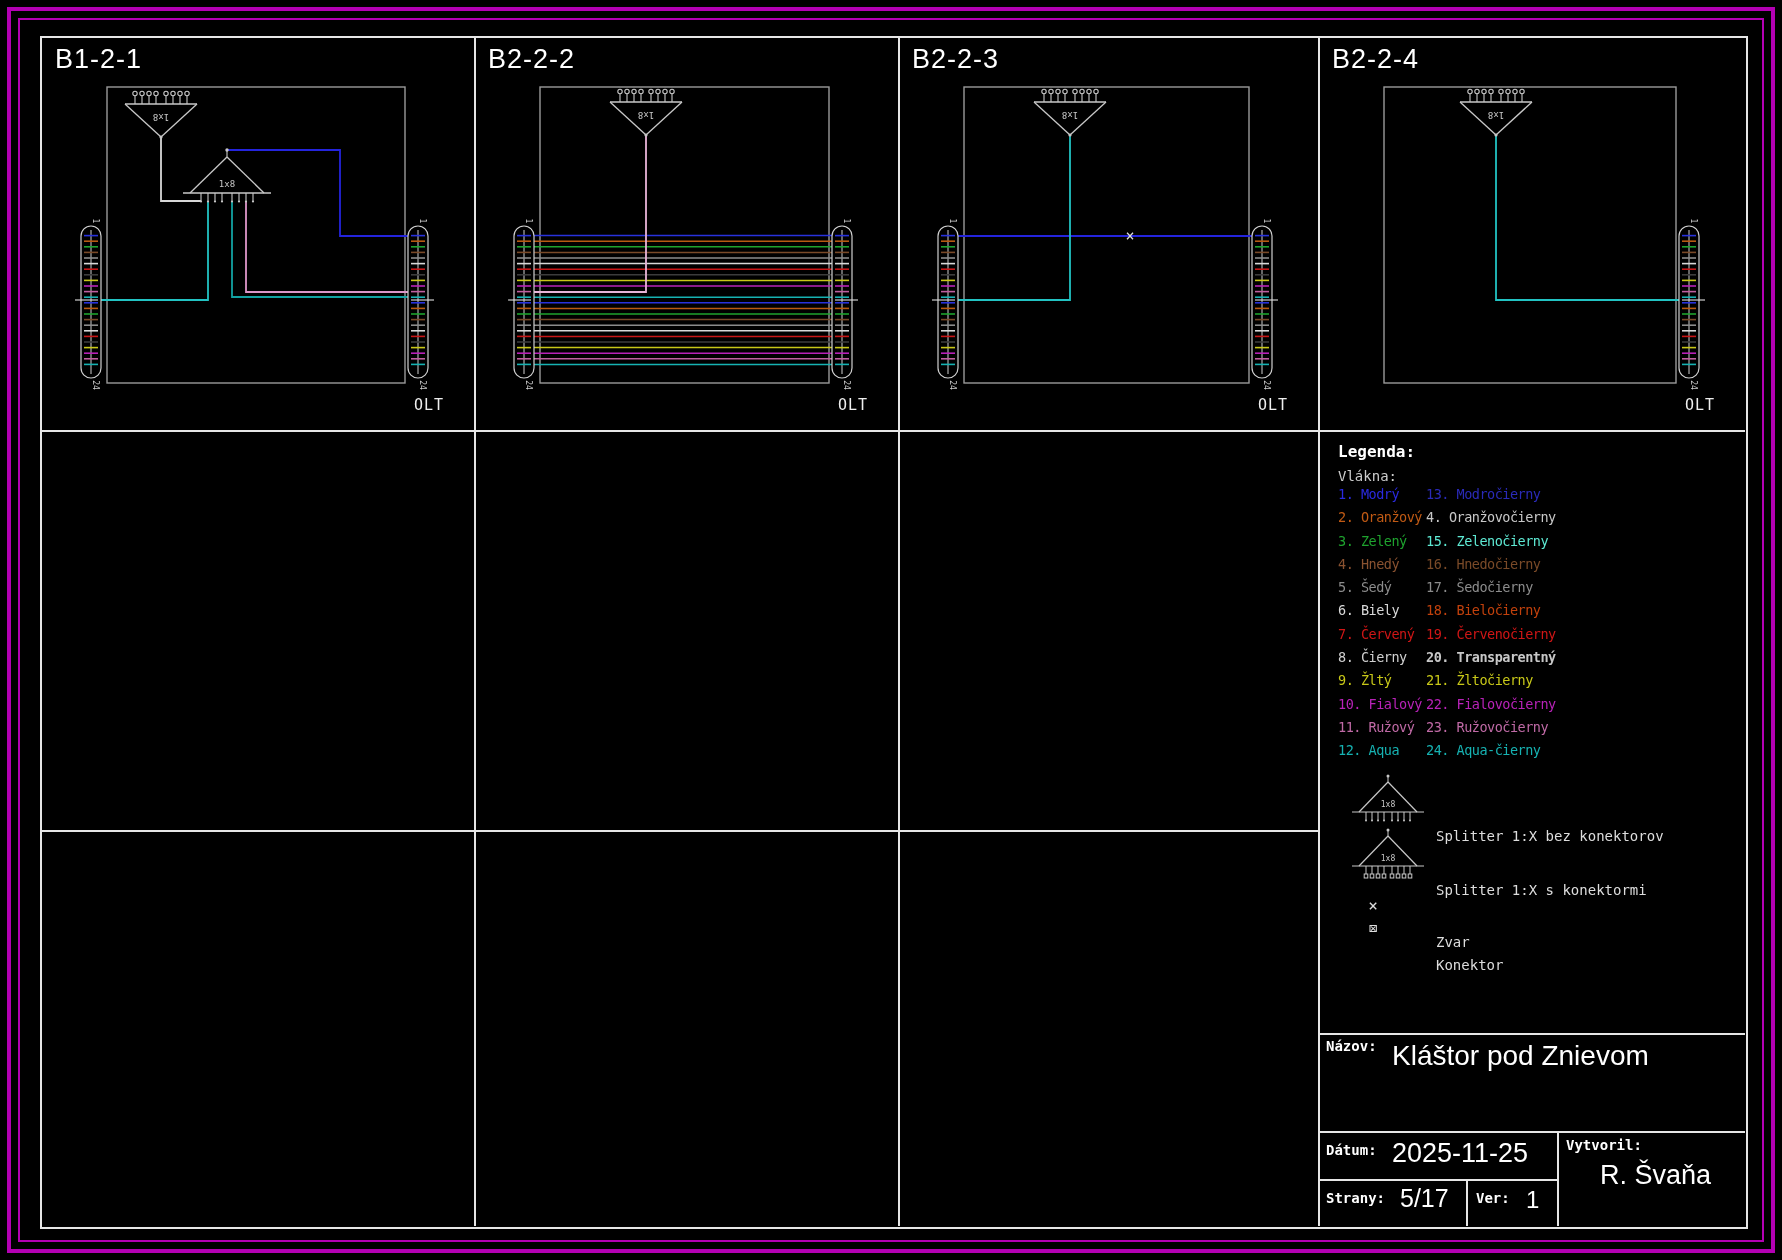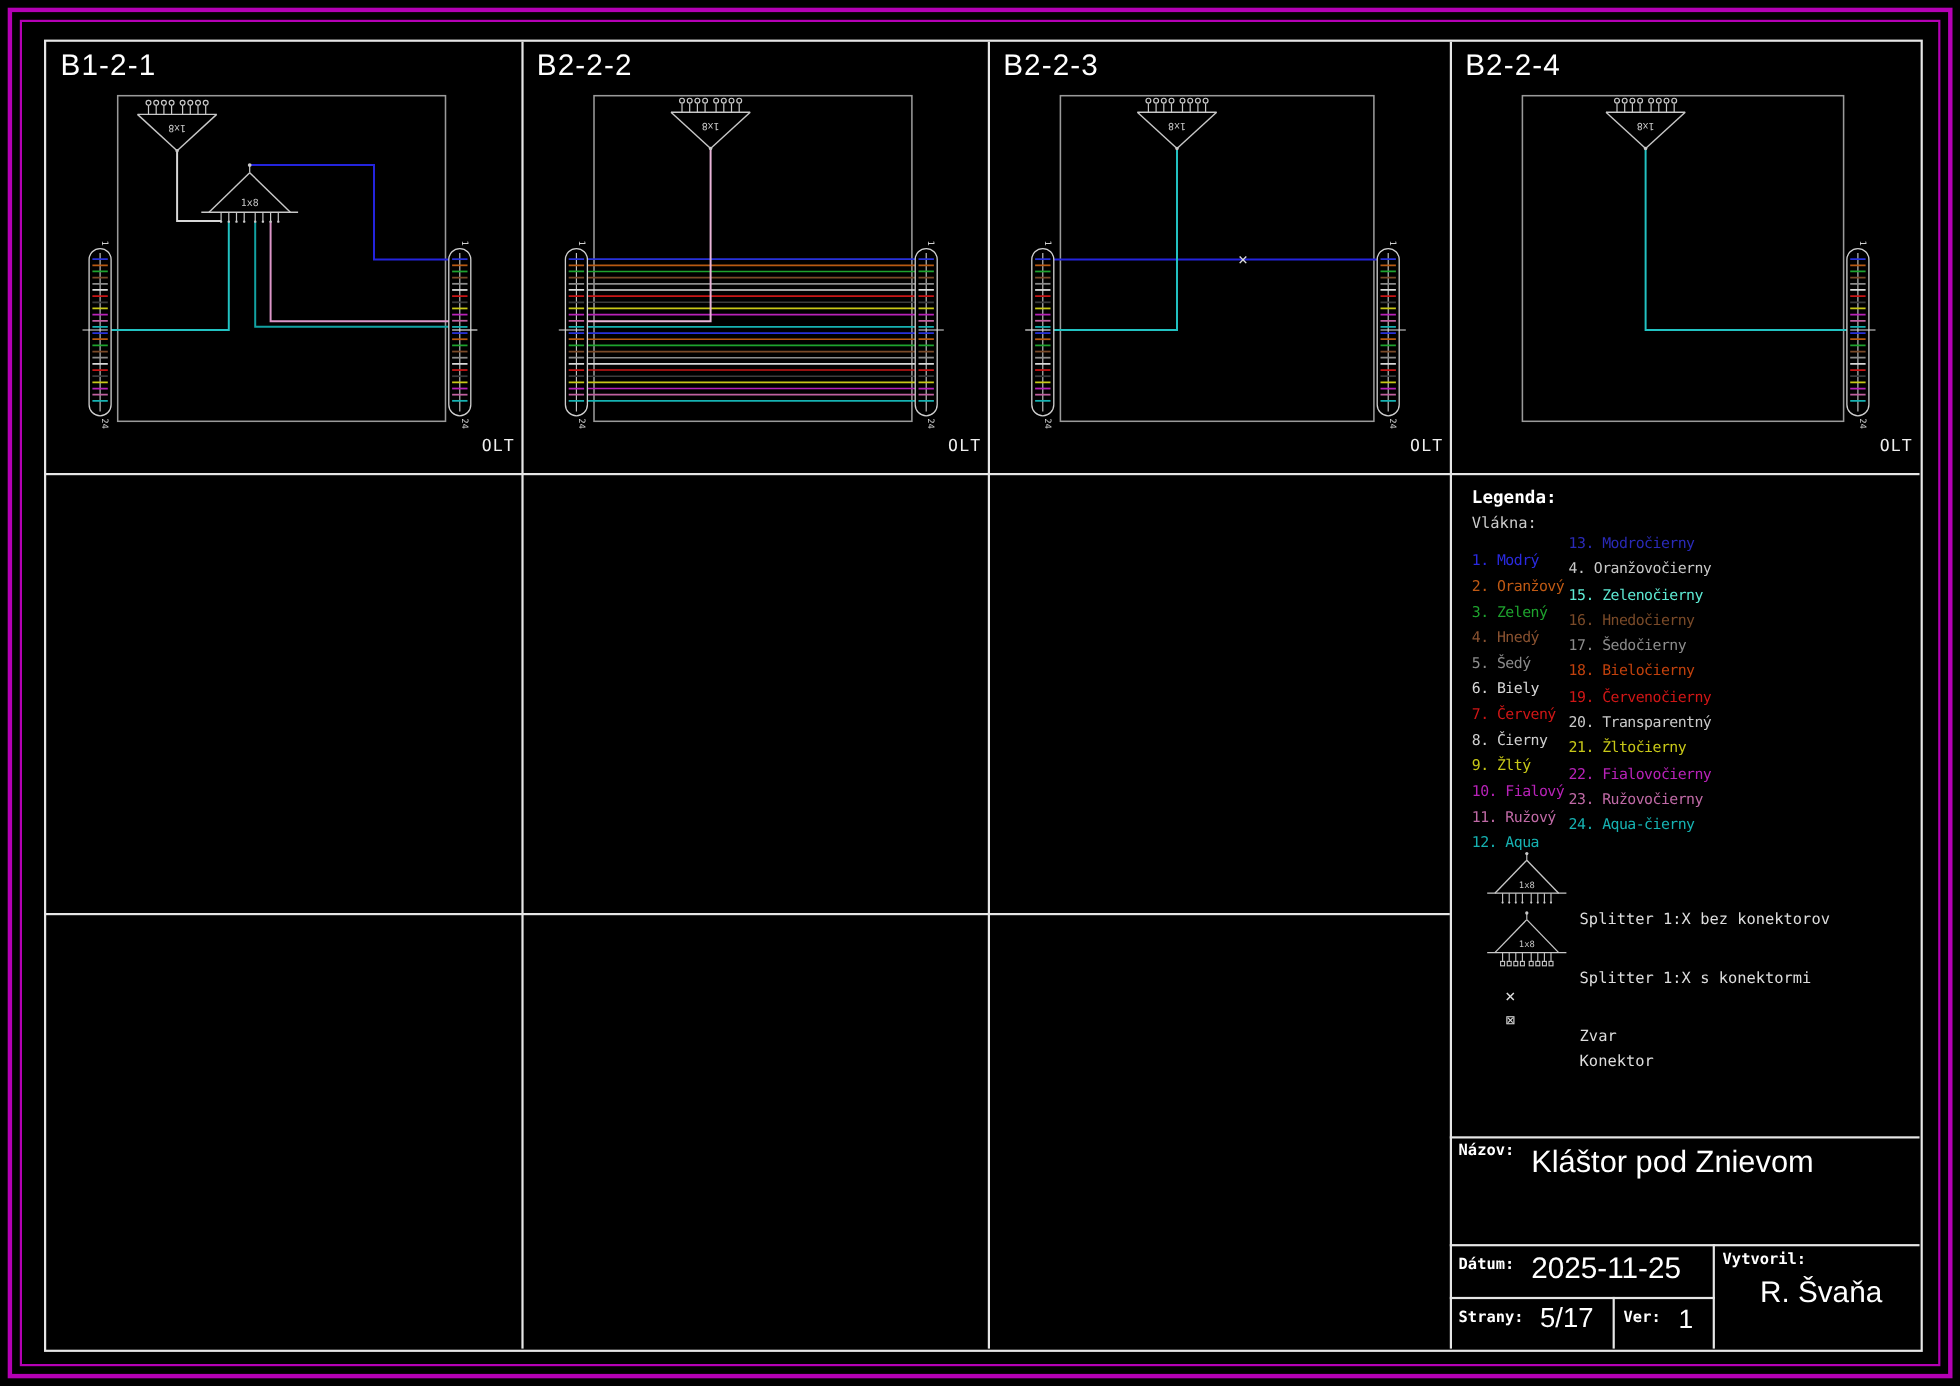--- a/index.html
+++ b/index.html
@@ -12,27 +12,27 @@
   .frame { position:absolute; left:40px; top:36px; width:1704px; height:1189px; border:2px solid #e6e6e6; }
   .gline { position:absolute; background:#e6e6e6; }
 
   .panel { position:absolute; top:38px; height:392px; }
   .panel-title {
     position:absolute; left:14px; top:6px;
     font-family:"Liberation Sans", sans-serif; font-size:27px; color:#fff; letter-spacing:1px;
   }
   .svg-holder { position:absolute; inset:0; }
   .svg-holder svg { position:absolute; left:0; top:0; }
-  .olt { position:absolute; right:6px; bottom:16px; font-size:15px; color:#eee; letter-spacing:1px; }
+  .olt { position:absolute; right:30px; bottom:16px; font-size:15px; color:#eee; letter-spacing:1px; }
 
   .legend { position:absolute; left:1318px; top:430px; width:427px; height:603px; }
   .legend-title { position:absolute; left:20px; top:12px; font-size:16px; font-weight:bold; color:#fff; }
   .legend-subtitle { position:absolute; left:20px; top:38px; font-size:14px; color:#ccc; }
   .fiber-col { position:absolute; top:56px; }
-  .fiber-col.c1 { left:20px; width:86px;margin-top:16px; }
+  .fiber-col.c1 { left:20px; width:86px; }
   .fiber-col.c2 { left:108px; width:180px; }
   .fiber-item { height:23.3px; font-size:13.5px; letter-spacing:-0.5px; white-space:nowrap; }
   .sym-icon-holder { position:absolute; left:30px; width:80px; height:54px; }
   .sym-label { position:absolute; left:118px; font-size:14px; color:#ddd; white-space:nowrap;margin-top:36px; }
   .sym-glyph { position:absolute; left:46px; width:18px; text-align:center; color:#ddd; }
 
   .tb-label { position:absolute; font-size:14px; font-weight:bold; color:#fff; }
   .tb-value { position:absolute; font-family:"Liberation Sans", sans-serif; color:#fff; }
 </style>
 </head>
@@ -472,21 +472,21 @@
         <div class="fiber-item" style="color: rgb(22, 178, 178);">12. Aqua</div>
       </div>
     <div class="fiber-col c2" id="fiber-col-2">
         <div class="fiber-item" style="color: rgb(42, 42, 184);">13. Modročierny</div>
         <div class="fiber-item" style="color: rgb(200, 200, 200);">4. Oranžovočierny</div>
         <div class="fiber-item" style="color: #5eead4;">15. Zelenočierny</div>
         <div class="fiber-item" style="color: rgb(122, 74, 40);">16. Hnedočierny</div>
         <div class="fiber-item" style="color: rgb(140, 140, 140);">17. Šedočierny</div>
         <div class="fiber-item" style="color: #c2410c;">18. Bieločierny</div>
         <div class="fiber-item" style="color: rgb(208, 22, 22);">19. Červenočierny</div>
-        <div class="fiber-item" style="color: rgb(200, 200, 200);">20. Transparentný</div>
+        <div class="fiber-item" style="color: rgb(200, 200, 200); font-weight: bold;">20. Transparentný</div>
         <div class="fiber-item" style="color: rgb(200, 200, 24);">21. Žltočierny</div>
         <div class="fiber-item" style="color: rgb(184, 34, 184);">22. Fialovočierny</div>
         <div class="fiber-item" style="color: rgb(192, 106, 166);">23. Ružovočierny</div>
         <div class="fiber-item" style="color: rgb(22, 178, 178);">24. Aqua-čierny</div>
       </div>
 
     <div class="sym-icon-holder" id="splitter-icon-plain" style="top:344px"><svg width="80" height="54" viewBox="0 0 80 54">
           <line x1="40" y1="2" x2="40" y2="8" stroke="#c8c8c8" stroke-width="1"></line>
           <circle cx="40" cy="2" r="1.5" fill="#c8c8c8"></circle>
           <line x1="4" y1="38" x2="76" y2="38" stroke="#c8c8c8" stroke-width="1.2"></line>

